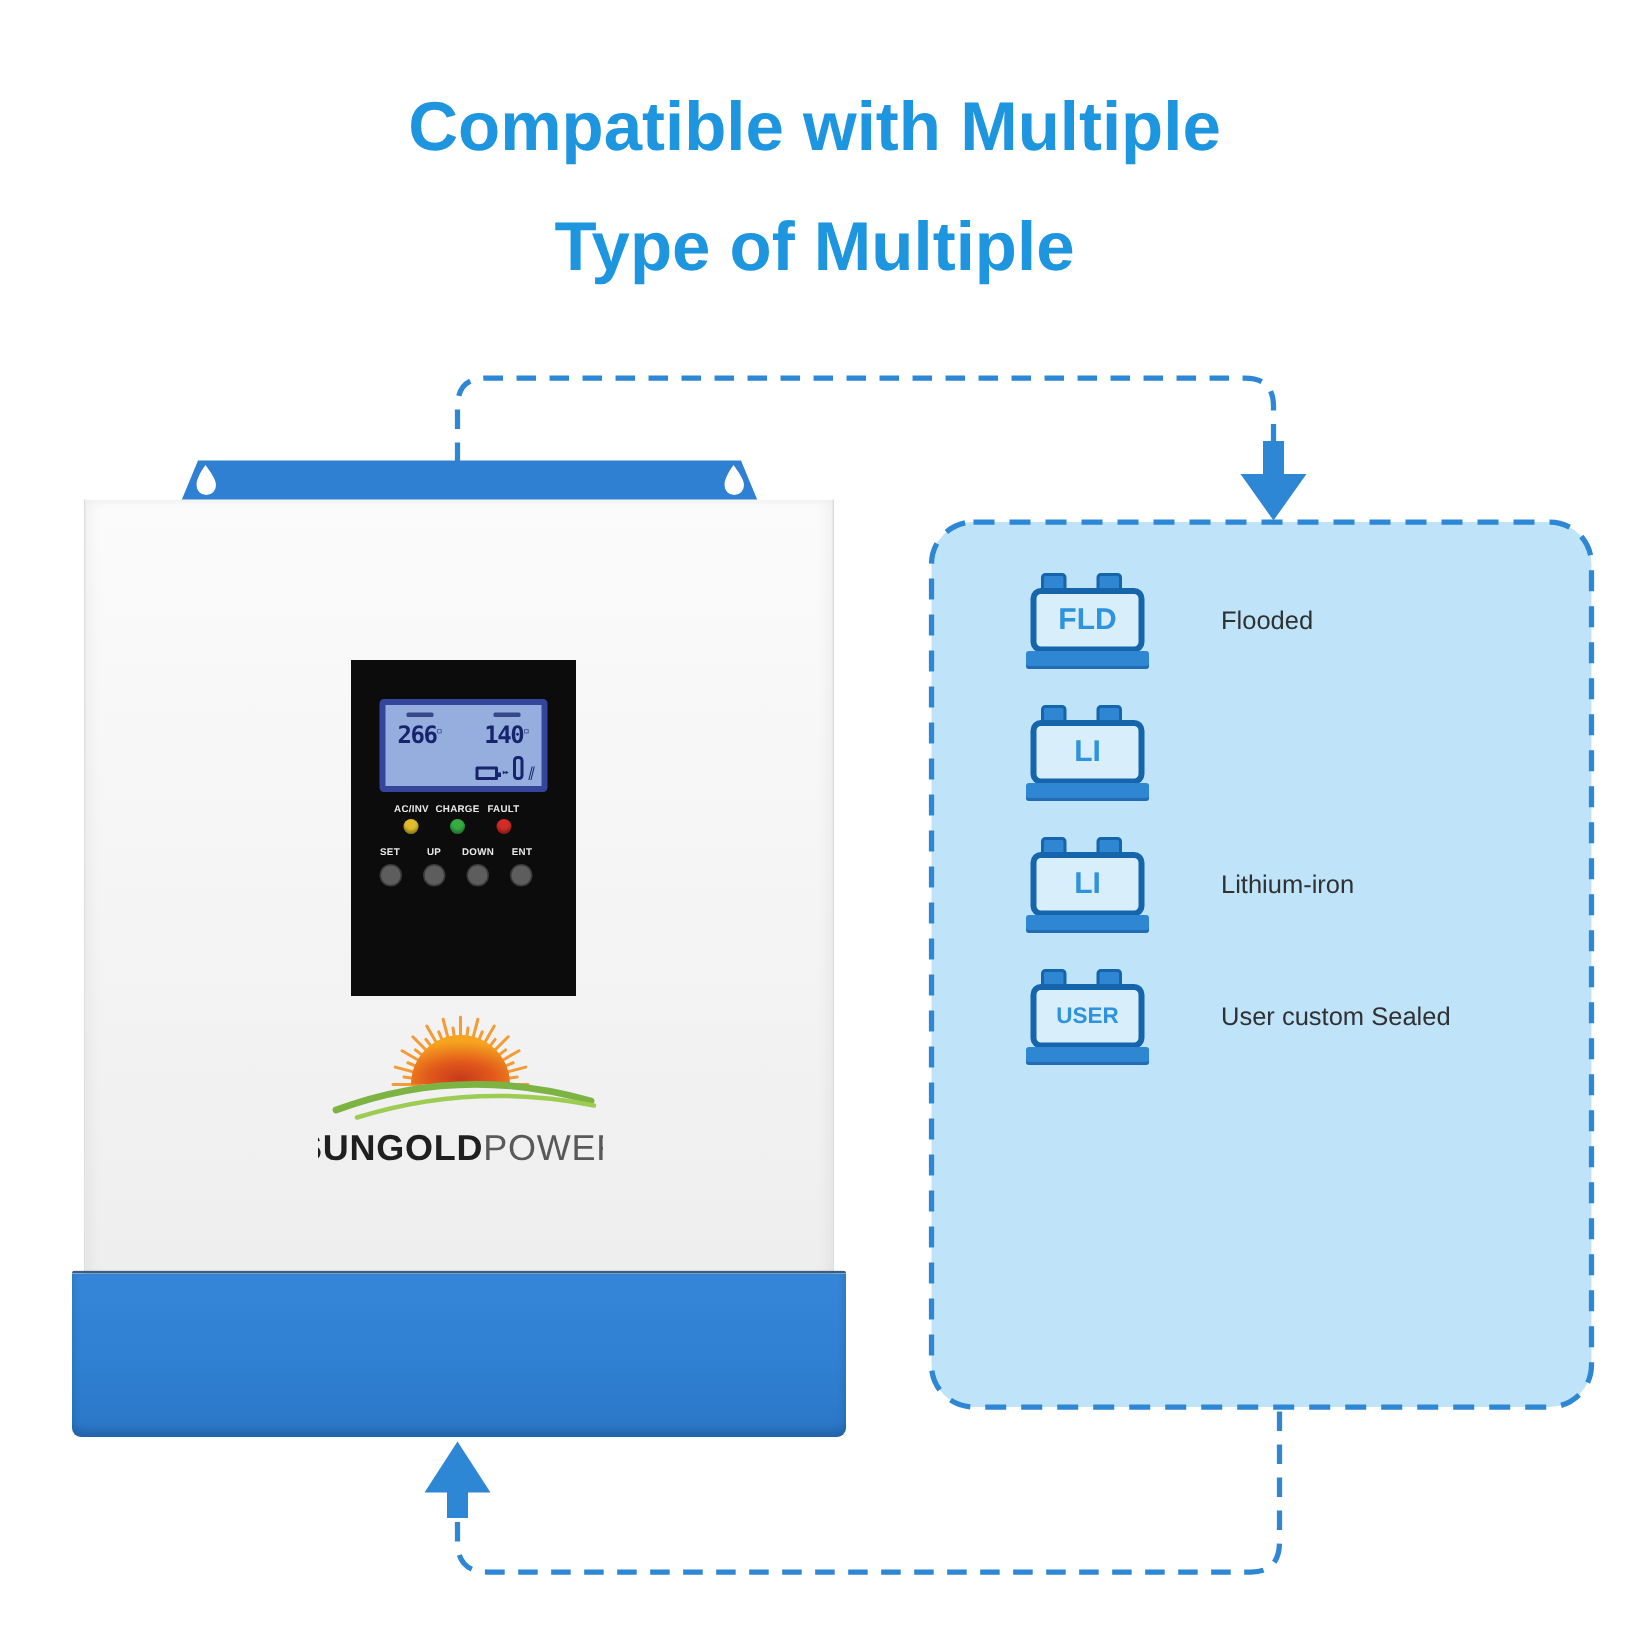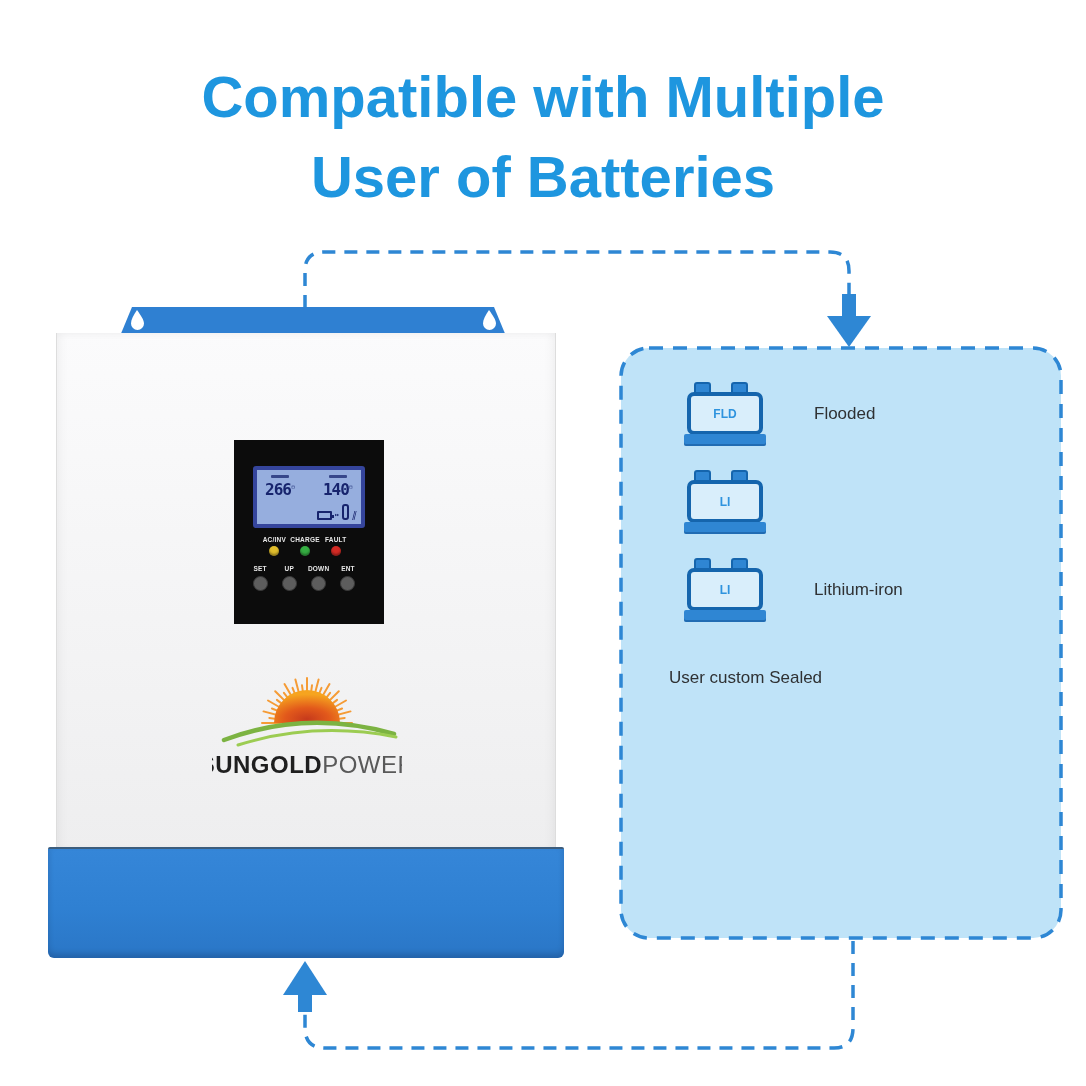--- a/index.html
+++ b/index.html
@@ -19,43 +19,43 @@
     --lcd-screen:#96aede;
     --lcd-text:#17246d;
     --brand-dark:#1f1f1f;
     --brand-gray:#595959;
   }
   *{margin:0;padding:0;box-sizing:border-box;}
   body{background:#ffffff;font-family:"Liberation Sans",sans-serif;}
   .canvas{position:relative;width:1086px;height:1086px;background:#ffffff;overflow:hidden;}
 
   
-  .title{position:absolute;top:57px;left:0;width:100%;text-align:center;
-         color:var(--title-blue);font-weight:bold;font-size:58px;line-height:80px;letter-spacing:0px;}
+  .title{position:absolute;top:44px;left:0;width:100%;text-align:center;
+         color:var(--title-blue);font-weight:bold;font-size:46px;line-height:80px;letter-spacing:0px;}
 
   
   svg.overlay{position:absolute;left:0;top:0;width:1086px;height:1086px;}
   .dash{fill:none;stroke:var(--connector-blue);stroke-width:3.5;stroke-dasharray:13 9;}
   .panel-rect{fill:var(--panel-bg);stroke:var(--connector-blue);stroke-width:3.5;stroke-dasharray:14 10;}
   .arrow{fill:var(--connector-blue);}
   .bracket{fill:var(--device-blue);}
   .keyhole{fill:#ffffff;}
 
   
   .inverter-body{position:absolute;left:56px;top:333px;width:500px;height:519px;
       background:linear-gradient(180deg,#fbfbfc 0%,#f4f4f5 55%,#eeeeef 100%);
       border:1px solid #dddddd;border-top:none;
       box-shadow:inset 4px 0 8px rgba(0,0,0,0.04), inset -4px 0 8px rgba(0,0,0,0.04);}
   .device-base{position:absolute;left:48px;top:847px;width:516px;height:111px;
       background:linear-gradient(180deg,#3586d8 0%,#2f80d2 55%,#2a76c6 100%);
       border-top:2px solid #3d5d7c;border-radius:2px 2px 6px 6px;
       box-shadow:inset 0 -4px 6px rgba(0,0,30,0.18);}
 
   
-  .control-panel{position:absolute;left:177px;top:107px;width:150px;height:184px;background:#0c0c0c;}
+  .control-panel{position:absolute;left:177px;top:107px;width:150px;height:224px;background:#0c0c0c;}
   .lcd{margin:26px auto 0;width:112px;height:62px;background:var(--lcd-screen);
        border:4px solid var(--lcd-frame);border-radius:3px;position:relative;}
   .lcd-vals{display:flex;justify-content:space-between;padding:5px 8px 0 8px;}
   .val-group{display:flex;flex-direction:column;align-items:center;}
   .val-tick{width:18px;height:3px;background:var(--lcd-text);opacity:.75;margin-bottom:1px;border-radius:1px;}
   .lcd-val{font-family:"DejaVu Sans Mono",monospace;font-weight:bold;font-size:16px;
            color:var(--lcd-text);letter-spacing:-1px;line-height:17px;}
   .lcd-val sup{font-size:7px;letter-spacing:0;}
   .lcd-glyphs{position:absolute;right:5px;bottom:4px;display:flex;align-items:flex-end;gap:3px;}
   .g-batt{width:15px;height:9px;border:2px solid var(--lcd-text);border-radius:1px;position:relative;}
@@ -79,34 +79,34 @@
   
   .panel-content{position:absolute;left:621px;top:348px;width:440px;height:590px;padding-top:22px;}
   .row{height:88px;display:flex;align-items:center;}
   .bat{position:relative;width:82px;height:64px;margin-left:63px;flex:none;}
   .bat .term{position:absolute;top:0;width:17px;height:14px;background:var(--battery-hw-blue);
              border:2px solid var(--battery-outline);border-radius:3px 3px 0 0;}
   .bat .t1{left:10px;} .bat .t2{left:47px;}
   .bat .shell{position:absolute;top:10px;left:3px;width:76px;height:43px;background:var(--battery-fill);
               border:4px solid var(--battery-outline);border-radius:7px;
               display:flex;align-items:center;justify-content:center;}
-  .bat .code{font-weight:bold;font-size:12px;color:var(--battery-code-blue);letter-spacing:0px;}
+  .bat .code{font-weight:bold;font-size:20px;color:var(--battery-code-blue);letter-spacing:0px;}
   .row.small-code .bat .code{font-size:15px;}
   .bat .base{position:absolute;top:52px;left:0;width:82px;height:12px;background:var(--battery-hw-blue);
              border-radius:2px;box-shadow:inset 0 -2px 0 rgba(10,60,120,.35);}
   .bat-label{margin-left:48px;max-width:212px;font-size:17px;line-height:1.12;color:var(--panel-text);}
 </style>
 </head>
 <body>
 
 <div class="canvas">
 
   <div class="title">
     <div>Compatible with Multiple</div>
-    <div>User of Batteries</div>
+    <div>Type of Multiple</div>
   </div>
 
   <svg class="overlay" viewBox="0 0 1086 1086">
 
     <rect class="panel-rect" x="621" y="348" width="440" height="590" rx="28"></rect>
 
     <path class="dash" d="M305,308 L305,271 Q305,252 324,252 L830,252 Q849,252 849,271 L849,294"></path>
     <g>
       <rect class="arrow" x="842" y="294" width="14" height="26"></rect>
       <polygon class="arrow" points="827,316 871,316 849,347"></polygon>
@@ -257,17 +257,25 @@
         <div class="shell">
             <span class="code">LI</span>
           </div>
         <div class="base"></div>
       </div>
       <div class="bat-label">Lithium-iron</div>
     </div>
 
 
     <div class="row small-code">
+      <div class="bat">
+        <div class="term t1"></div>
+          <div class="term t2"></div>
+        <div class="shell">
+            <span class="code">USER</span>
+          </div>
+        <div class="base"></div>
+      </div>
       <div class="bat-label">User custom Sealed</div>
     </div>
 
   </div>
 </div>
 
 </body></html>

